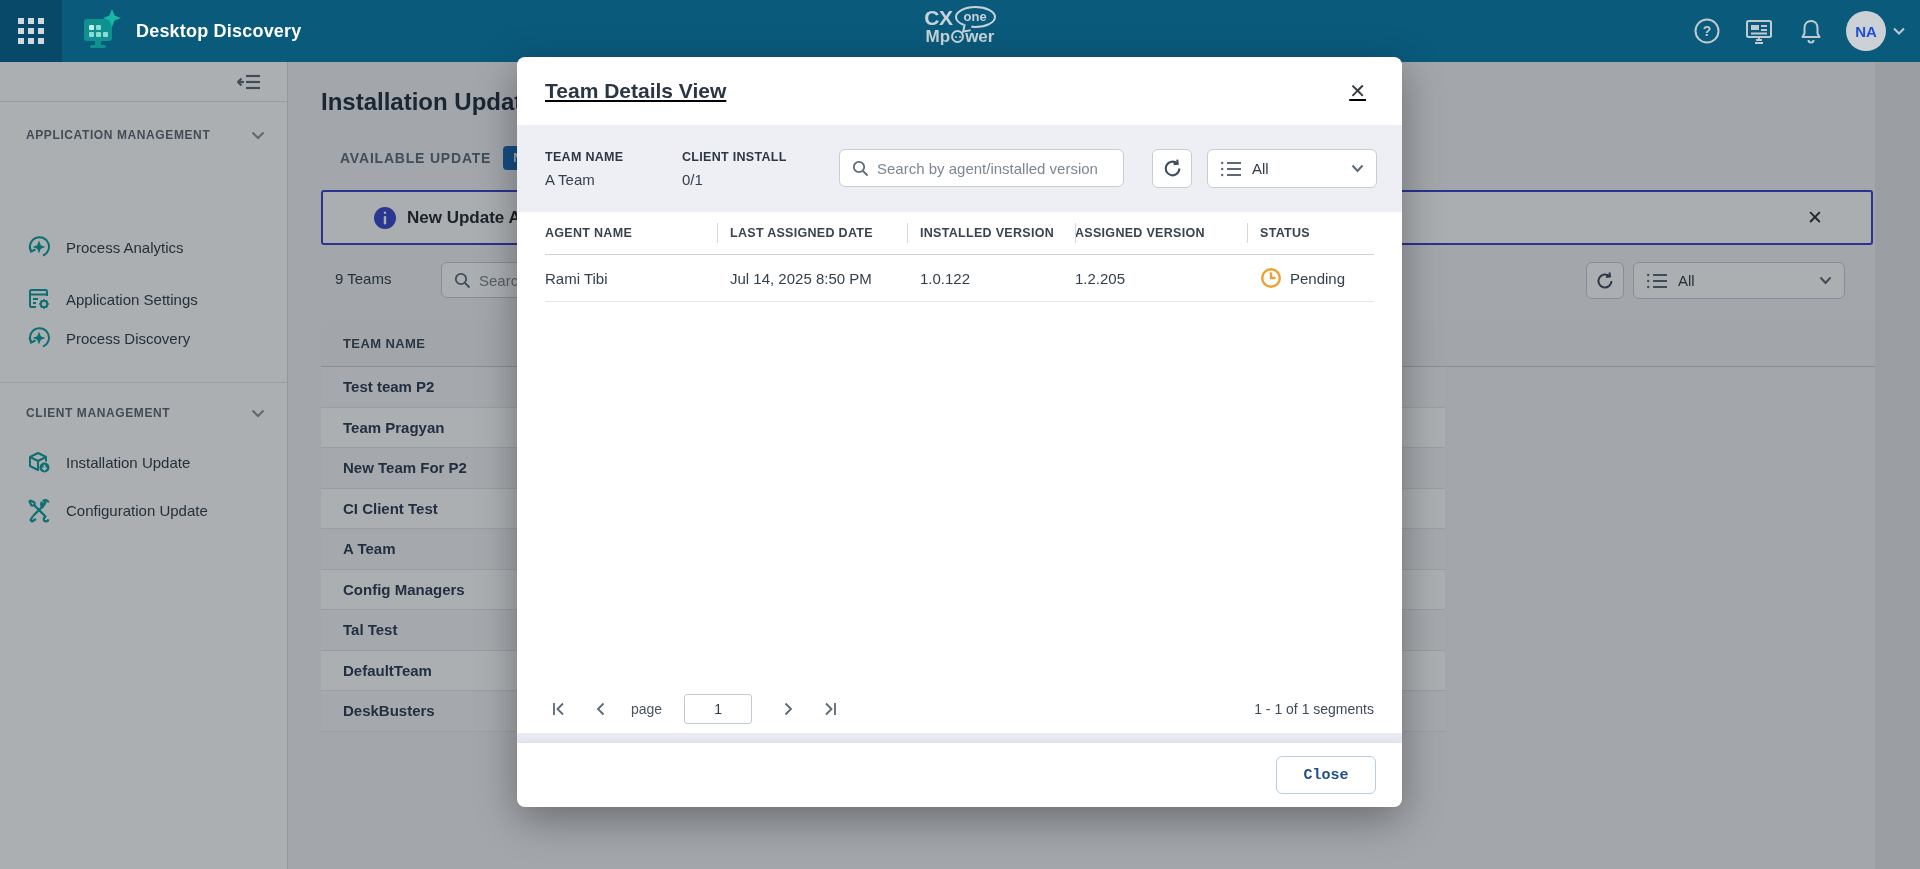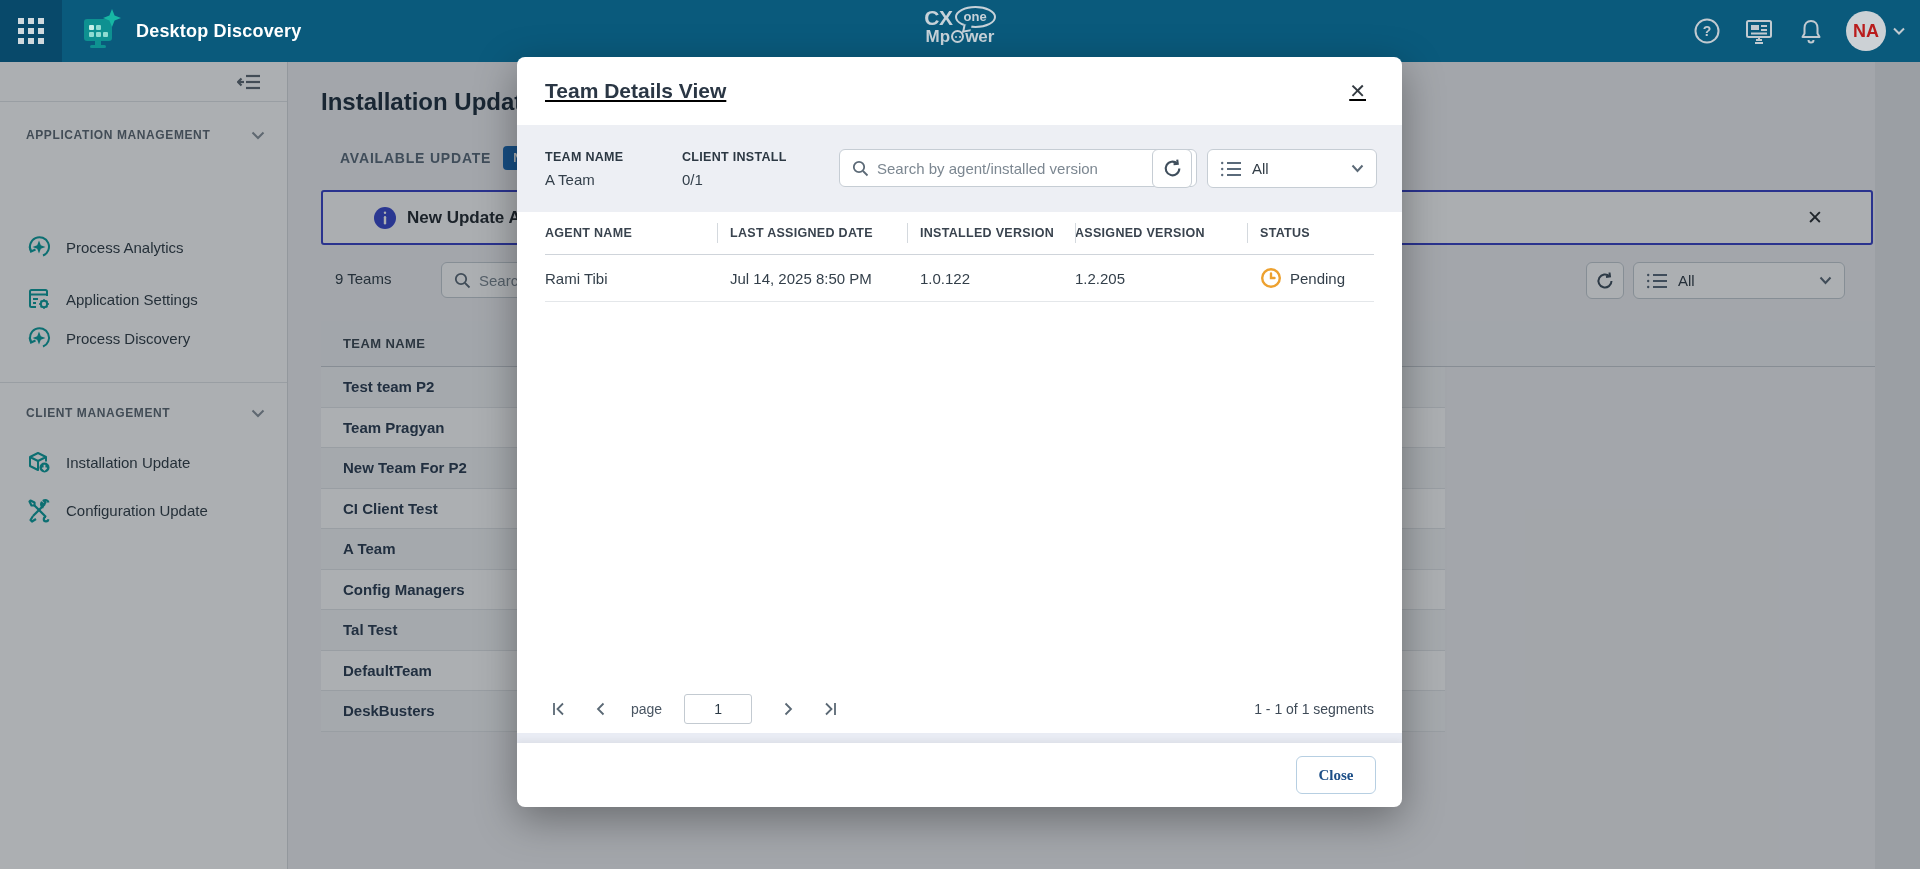--- a/index.html
+++ b/index.html
@@ -18,21 +18,21 @@
   .cx-top { display:flex; align-items:center; gap:2px; font-weight:bold; }
   .cx-cx { font-size:21px; letter-spacing:-0.5px; }
   .cx-one { font-size:13px; border:2px solid #c7d2d9; border-radius:50%; padding:2px 7px 3px; position:relative; }
   .cx-one::after { content:""; position:absolute; left:6px; bottom:-6px; width:6px; height:6px; background:#0a5a7c; border-left:2px solid #c7d2d9; border-bottom:2px solid #c7d2d9; transform:skewX(-20deg) rotate(-10deg); }
   .cx-bottom { font-size:17px; font-weight:bold; margin-top:0; display:flex; align-items:center; }
   .robot-o { display:inline-flex; width:13px; height:13px; border:2px solid #c7d2d9; border-radius:50%; margin:0 1px; align-items:center; justify-content:center; gap:2px; }
   .robot-o i { width:2px; height:2px; background:#c7d2d9; border-radius:50%; }
   .topbar-right { position:absolute; right:14px; top:0; height:62px; display:flex; align-items:center; gap:18px; }
   .tb-ico { display:flex; align-items:center; justify-content:center; width:34px; height:34px; cursor:pointer; }
   .avatar-wrap { display:flex; align-items:center; gap:6px; cursor:pointer; }
-  .avatar { width:40px; height:40px; border-radius:50%; background:#ccd1d5; color:#b91c1c; font-weight:bold; font-size:18px; display:flex; align-items:center; justify-content:center; }
+  .avatar { width:40px; height:40px; border-radius:50%; background:#ccd1d5; color:#1d4ed8; font-weight:bold; font-size:15px; display:flex; align-items:center; justify-content:center; }
 
   
   .sidebar { position:absolute; left:0; top:62px; width:288px; bottom:0; background:#ffffff; border-right:1px solid #dadde0; z-index:1; }
   .sb-top { height:40px; border-bottom:1px solid #e3e6e9; position:relative; }
   .collapse-btn { position:absolute; right:26px; top:9px; cursor:pointer; }
   .sb-section { position:absolute; left:26px; right:22px; height:20px; display:flex; align-items:center; justify-content:space-between; color:#5f6a74; font-size:12px; font-weight:bold; letter-spacing:.6px; cursor:pointer; }
   .sb-item { position:absolute; left:26px; right:10px; height:40px; display:flex; align-items:center; gap:14px; color:#333f48; font-size:15px; cursor:pointer; }
   .sb-div { position:absolute; left:0; right:0; height:1px; background:#e3e6e9; }
 
   
@@ -66,21 +66,21 @@
   
   .overlay { position:absolute; left:0; top:62px; right:0; bottom:0; background:rgba(13,20,28,.34); z-index:50; }
   .modal { position:absolute; left:517px; top:57px; width:885px; height:750px; background:#fff; border-radius:8px; box-shadow:0 12px 40px rgba(0,0,0,.35); z-index:100; display:flex; flex-direction:column; overflow:hidden; }
   .modal-header { height:68px; display:flex; align-items:center; padding:0 28px; flex:none;text-decoration:underline; }
   .modal-title { font-size:21px; font-weight:600; color:#2a3644; flex:1; }
   .modal-x { font-size:20px; color:#333a41; cursor:pointer; padding:4px 8px; }
   .filter-bar { height:87px; background:#edeff4; flex:none; display:flex; align-items:center; padding:0 20px 0 28px; position:relative; }
   .meta-block { width:137px; }
   .meta-label { font-size:12.5px; font-weight:bold; color:#2c3843; letter-spacing:.3px; }
   .meta-value { font-size:15px; color:#333f4a; margin-top:7px; }
-  .modal-search { position:absolute; left:322px; top:24px; width:358px; height:38px; }
+  .modal-search { position:absolute; left:322px; top:24px; width:285px; height:38px; }
   .modal-refresh { position:absolute; left:635px; top:24px; width:40px; height:39px; }
   .modal-dd { position:absolute; left:690px; top:24px; width:170px; height:39px; }
   .modal-table { flex:1; background:#fff; padding:0 28px; position:relative; display:flex; flex-direction:column; }
   .mt-head { height:43px; display:flex; align-items:center; border-bottom:1px solid #cfd4da; flex:none; }
   .mt-row { height:47px; display:flex; align-items:center; border-bottom:1px solid #e4e7ea; flex:none; }
   .mc { flex:none; position:relative; }
   .mc1 { width:172px; }
   .mc2 { width:190px; padding-left:13px; }
   .mc3 { width:168px; padding-left:13px; }
   .mc4 { width:172px; }
@@ -89,21 +89,21 @@
   .mt-head .mc:not(.mc1)::before { content:""; position:absolute; left:0; top:50%; transform:translateY(-50%); width:1px; height:20px; background:#d4d9de; }
   .mt-row .mc { font-size:15px; color:#333f4a; }
   .status-cell { display:flex; align-items:center; gap:8px; }
   .pagination { position:absolute; left:28px; right:28px; bottom:0; height:48px; display:flex; align-items:center; gap:14px; }
   .pg-ico { width:28px; height:28px; display:flex; align-items:center; justify-content:center; cursor:pointer; }
   .pg-label { font-size:14px; color:#4a5663; margin-left:2px; }
   .pg-input { width:68px; height:30px; border:1px solid #c3cad1; border-radius:3px; text-align:center; font-size:14px; color:#2b3945; font-family:"Liberation Sans",sans-serif; outline:none; margin:0 8px; }
   .pg-summary { margin-left:auto; font-size:14px; color:#3f4b58; }
   .modal-strip { height:10px; background:#e9ecf4; flex:none; }
   .modal-footer { height:64px; flex:none; display:flex; align-items:center; justify-content:flex-end; padding:0 26px; box-shadow:0 -3px 6px rgba(0,0,0,.05); }
-  .close-btn { width:80px; height:38px; background:#fff; border:1px solid #b7cfe2; border-radius:6px; font-size:15px; font-weight:bold; color:#1c4e87; cursor:pointer; font-family:Liberation Serif, serif; }
+  .close-btn { width:100px; height:38px; background:#fff; border:1px solid #b7cfe2; border-radius:6px; font-size:15px; font-weight:bold; color:#1c4e87; cursor:pointer; font-family:Liberation Mono, monospace; }
 </style>
 </head>
 <body>
 
 <div class="stage">
 
   <header class="topbar">
     <div class="appgrid-btn">
       <div class="grid-ico">
         <span></span>

